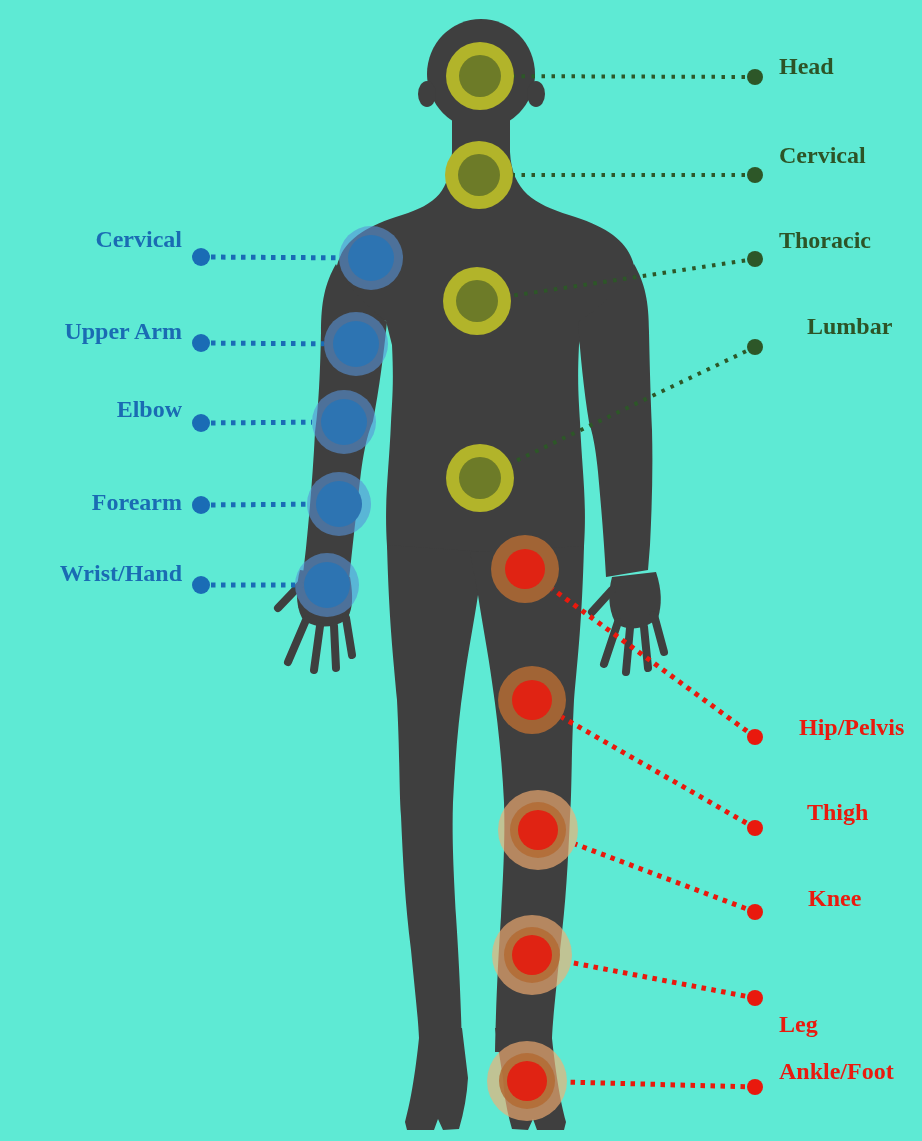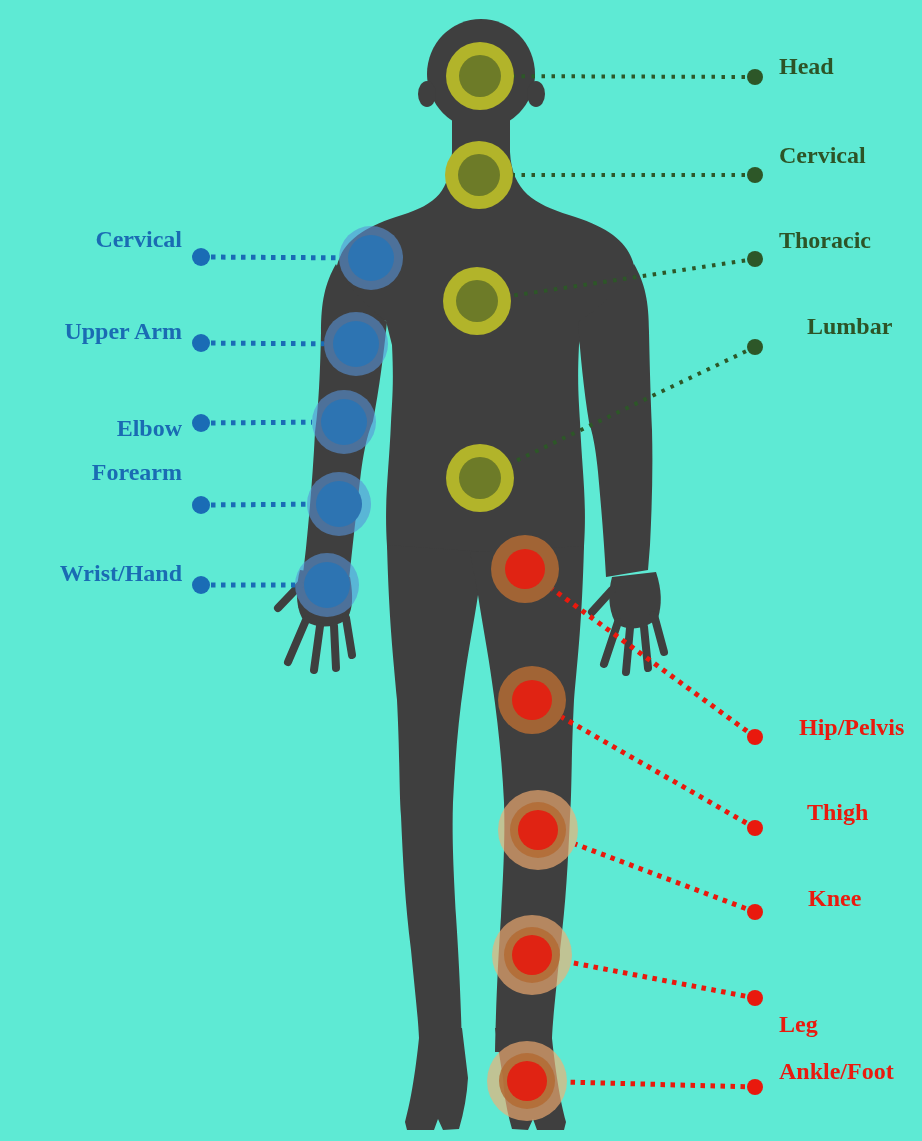--- a/index.html
+++ b/index.html
@@ -226,22 +226,22 @@
       </g>
   </svg>
 
   <div id="labels">
       <div style="top: 51px; left: 779px; color: rgb(45, 84, 39);">Head</div>
       <div style="top: 140px; left: 779px; color: rgb(45, 84, 39);">Cervical</div>
       <div style="top: 225px; left: 779px; color: rgb(45, 84, 39); text-align: center;">Thoracic</div>
       <div style="top: 311px; left: 779px; color: rgb(45, 84, 39); margin-left: 28px;">Lumbar</div>
       <div style="top: 224px; right: 740px; text-align: right; color: rgb(26, 107, 179);">Cervical</div>
       <div style="top: 316px; right: 740px; text-align: right; color: rgb(26, 107, 179);">Upper Arm</div>
-      <div style="top: 413px; right: 740px; text-align: center; color: rgb(26, 107, 179);">Elbow</div>
-      <div style="top: 457px; right: 740px; text-align: right; color: rgb(26, 107, 179);">Forearm</div>
+      <div style="top: 394px; right: 740px; text-align: center; color: rgb(26, 107, 179);">Elbow</div>
+      <div style="top: 487px; right: 740px; text-align: right; color: rgb(26, 107, 179);">Forearm</div>
       <div style="top: 558px; right: 740px; text-align: right; color: rgb(26, 107, 179); font-family: Liberation Serif, serif;">Wrist/Hand</div>
       <div style="top: 712px; left: 779px; color: rgb(234, 26, 15); margin-left: 20px;">Hip/Pelvis</div>
       <div style="top: 797px; left: 779px; color: rgb(234, 26, 15); margin-left: 28px;">Thigh</div>
       <div style="top: 883px; left: 779px; color: rgb(234, 26, 15); margin-left: 29px;">Knee</div>
       <div style="top: 973px; left: 779px; color: rgb(234, 26, 15); margin-top: 36px;">Leg</div>
       <div style="top: 1056px; left: 779px; color: rgb(234, 26, 15);">Ankle/Foot</div>
     </div>
 </div>
 
 </body></html>

